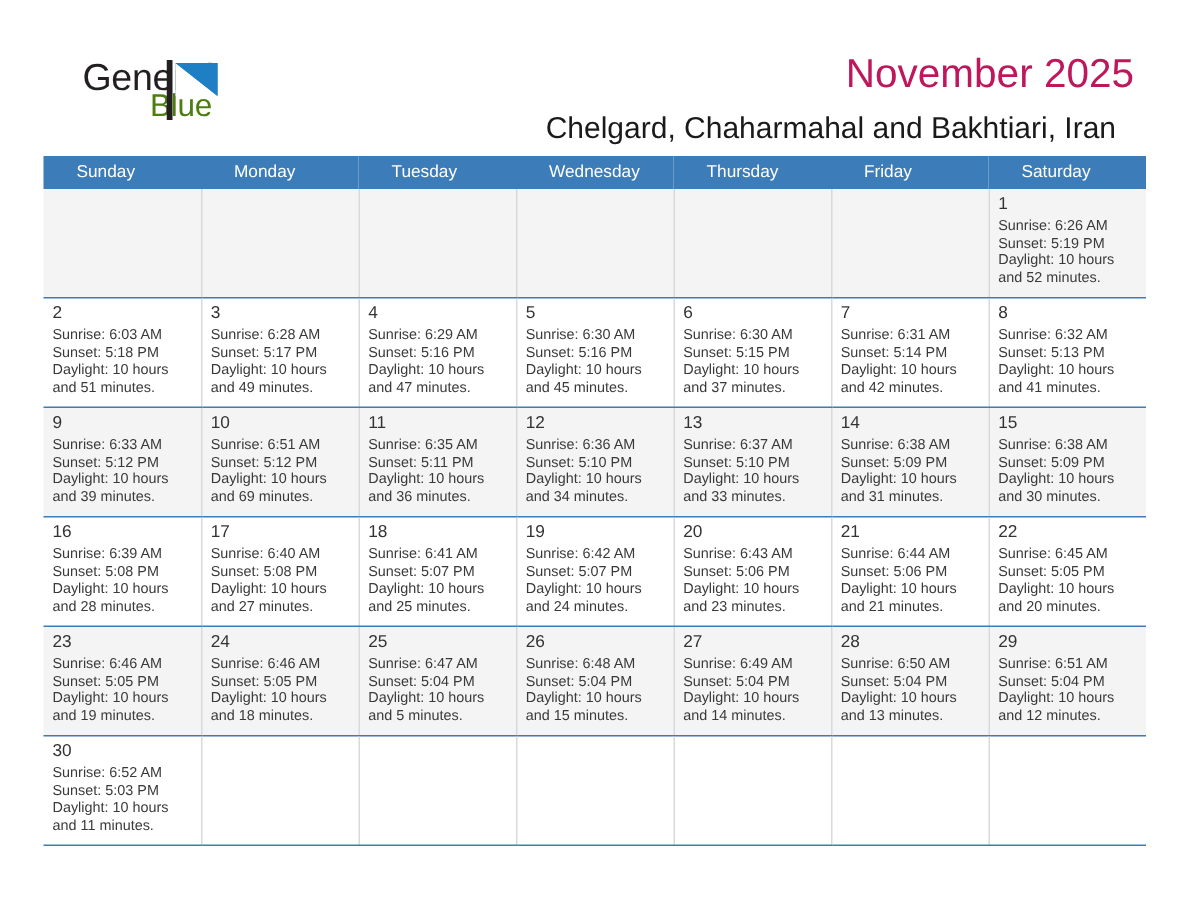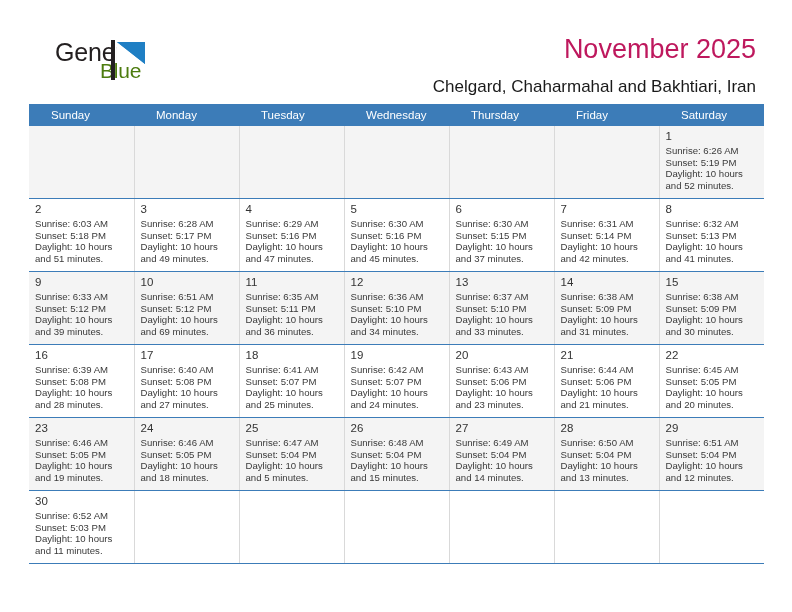--- a/index.html
+++ b/index.html
@@ -70,23 +70,23 @@
     top: 33px;
     font-size: 27px;
     line-height: 32px;
     color: #be185d;
     font-weight: normal;
     text-align: right;
     white-space: nowrap;
   }
   .subtitle {
     position: absolute;
-    right: 36px;
+    right: 48px;
     top: 78px;
-    font-size: 17px;
+    font-size: 20px;
     line-height: 17px;
     color: #1a1a1a;
     white-space: nowrap;
   }
 
   
   .calendar {
     position: absolute;
     left: 29px;
     top: 104px;

